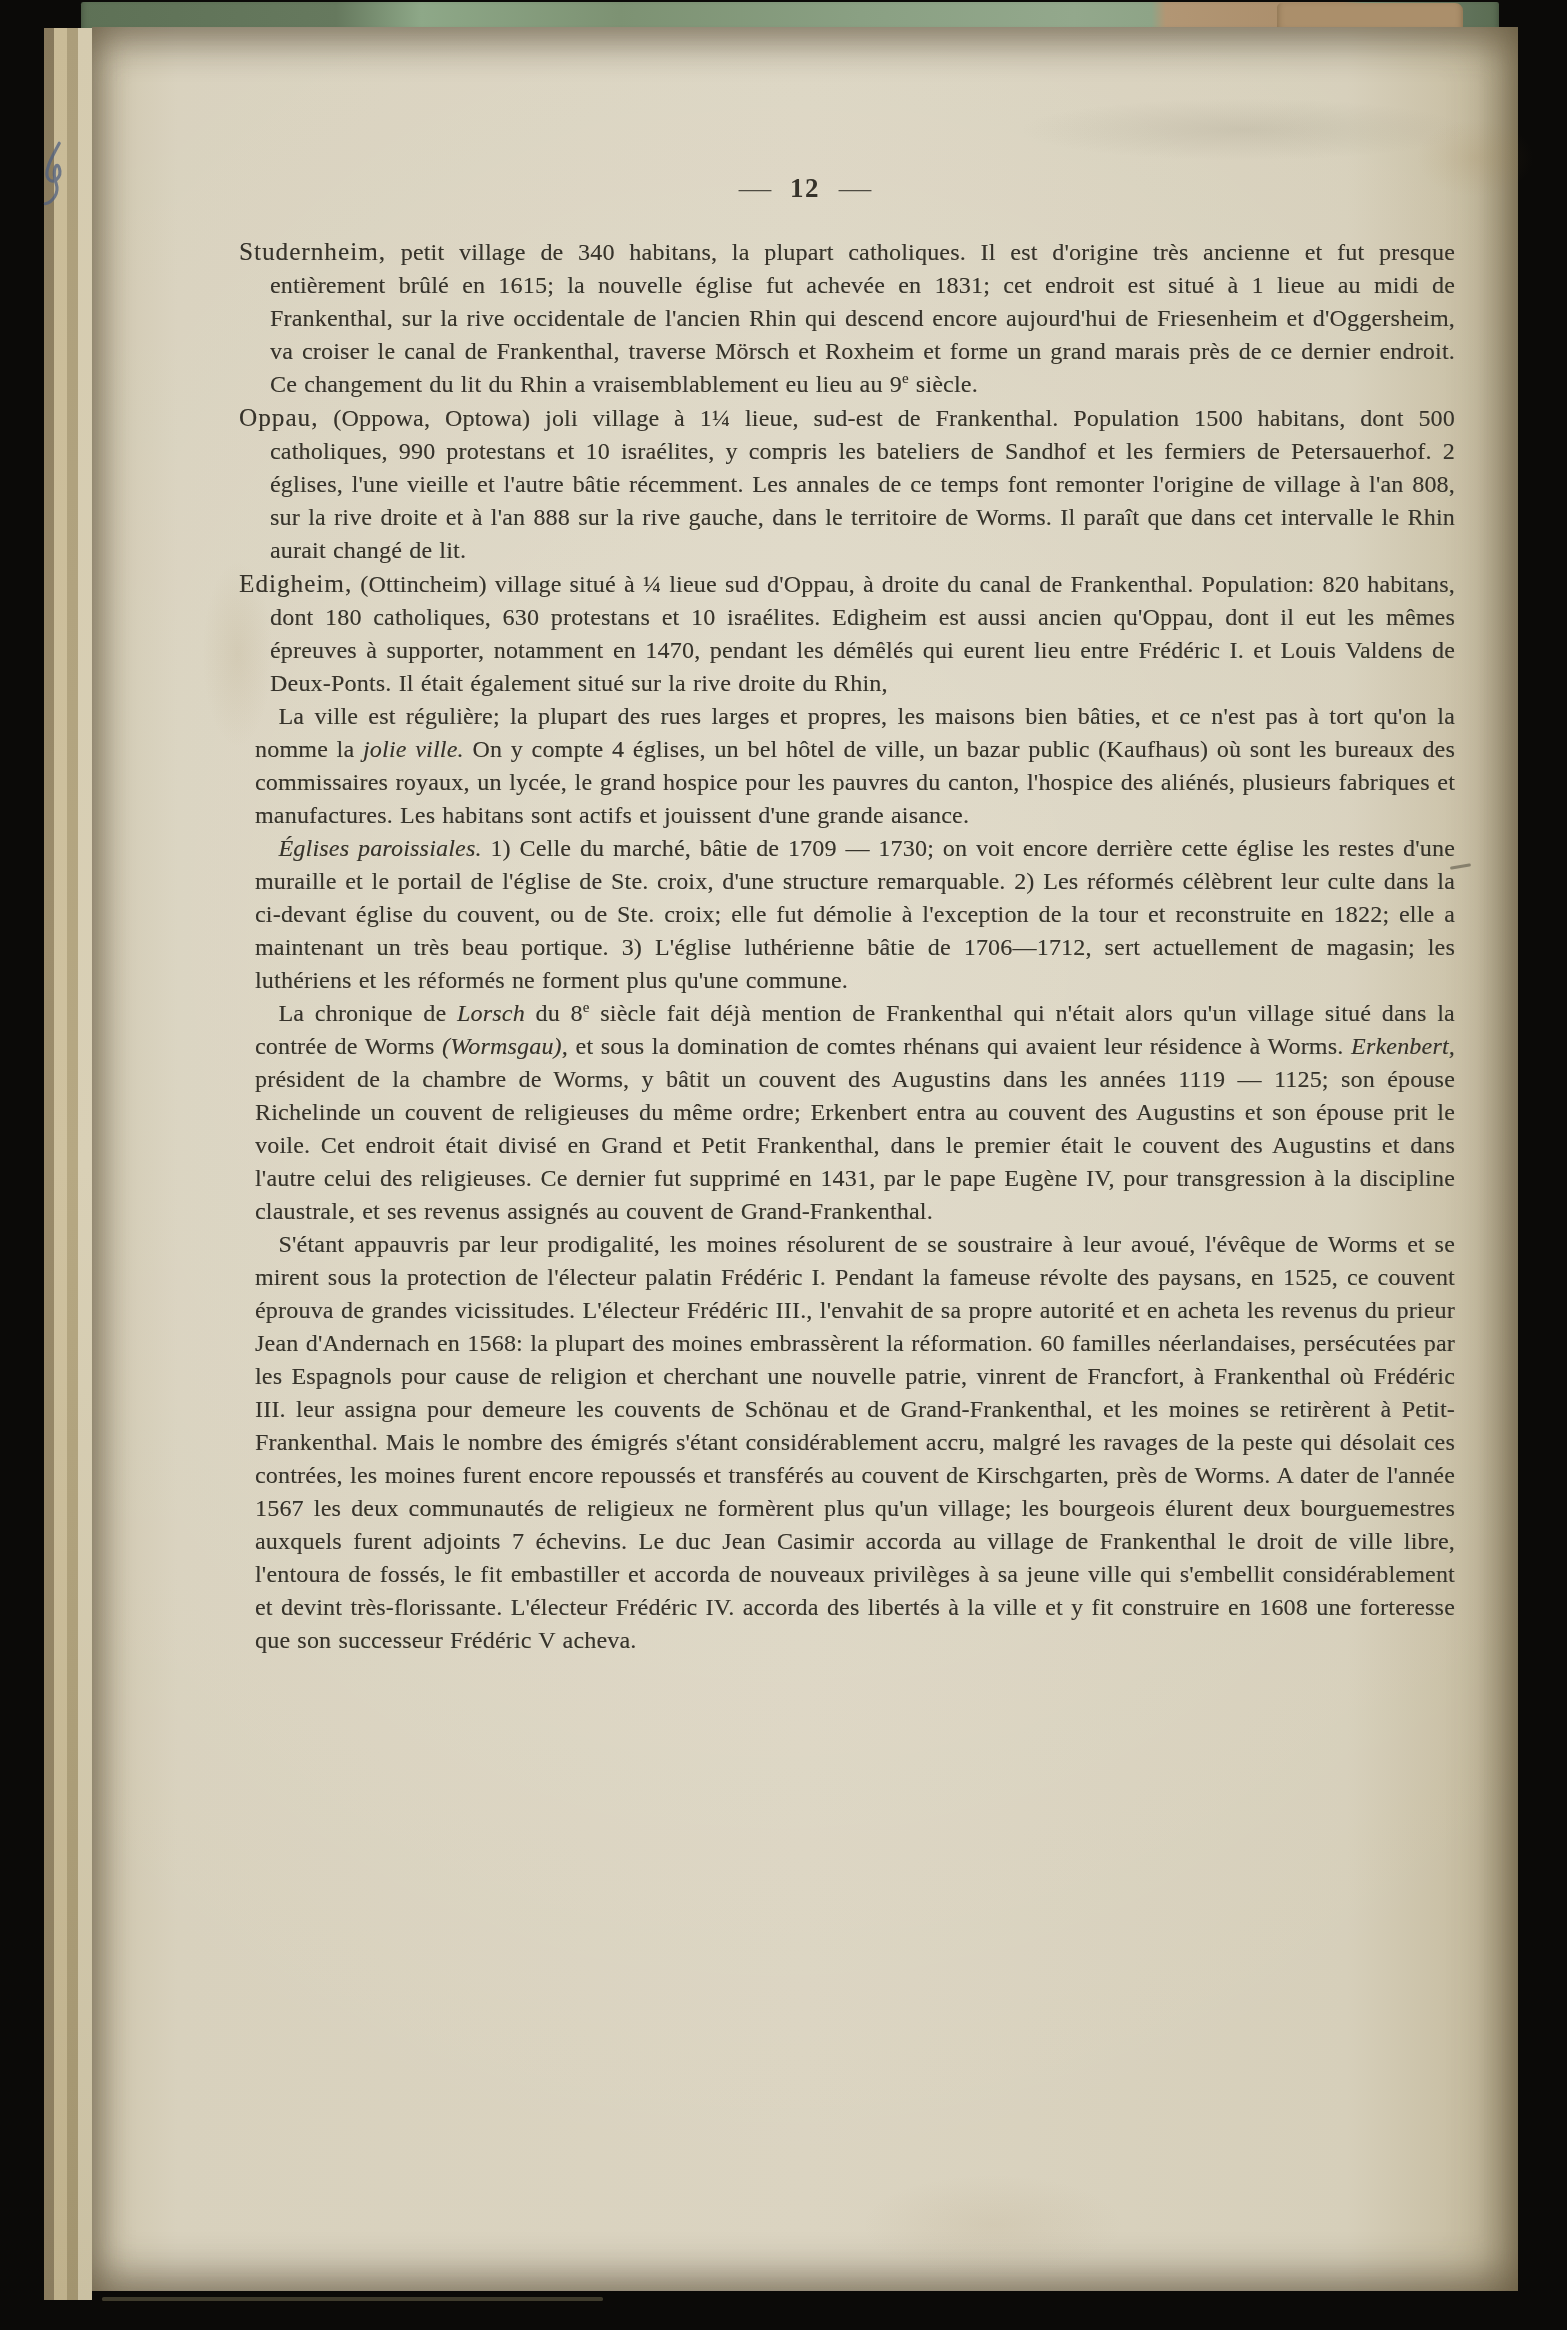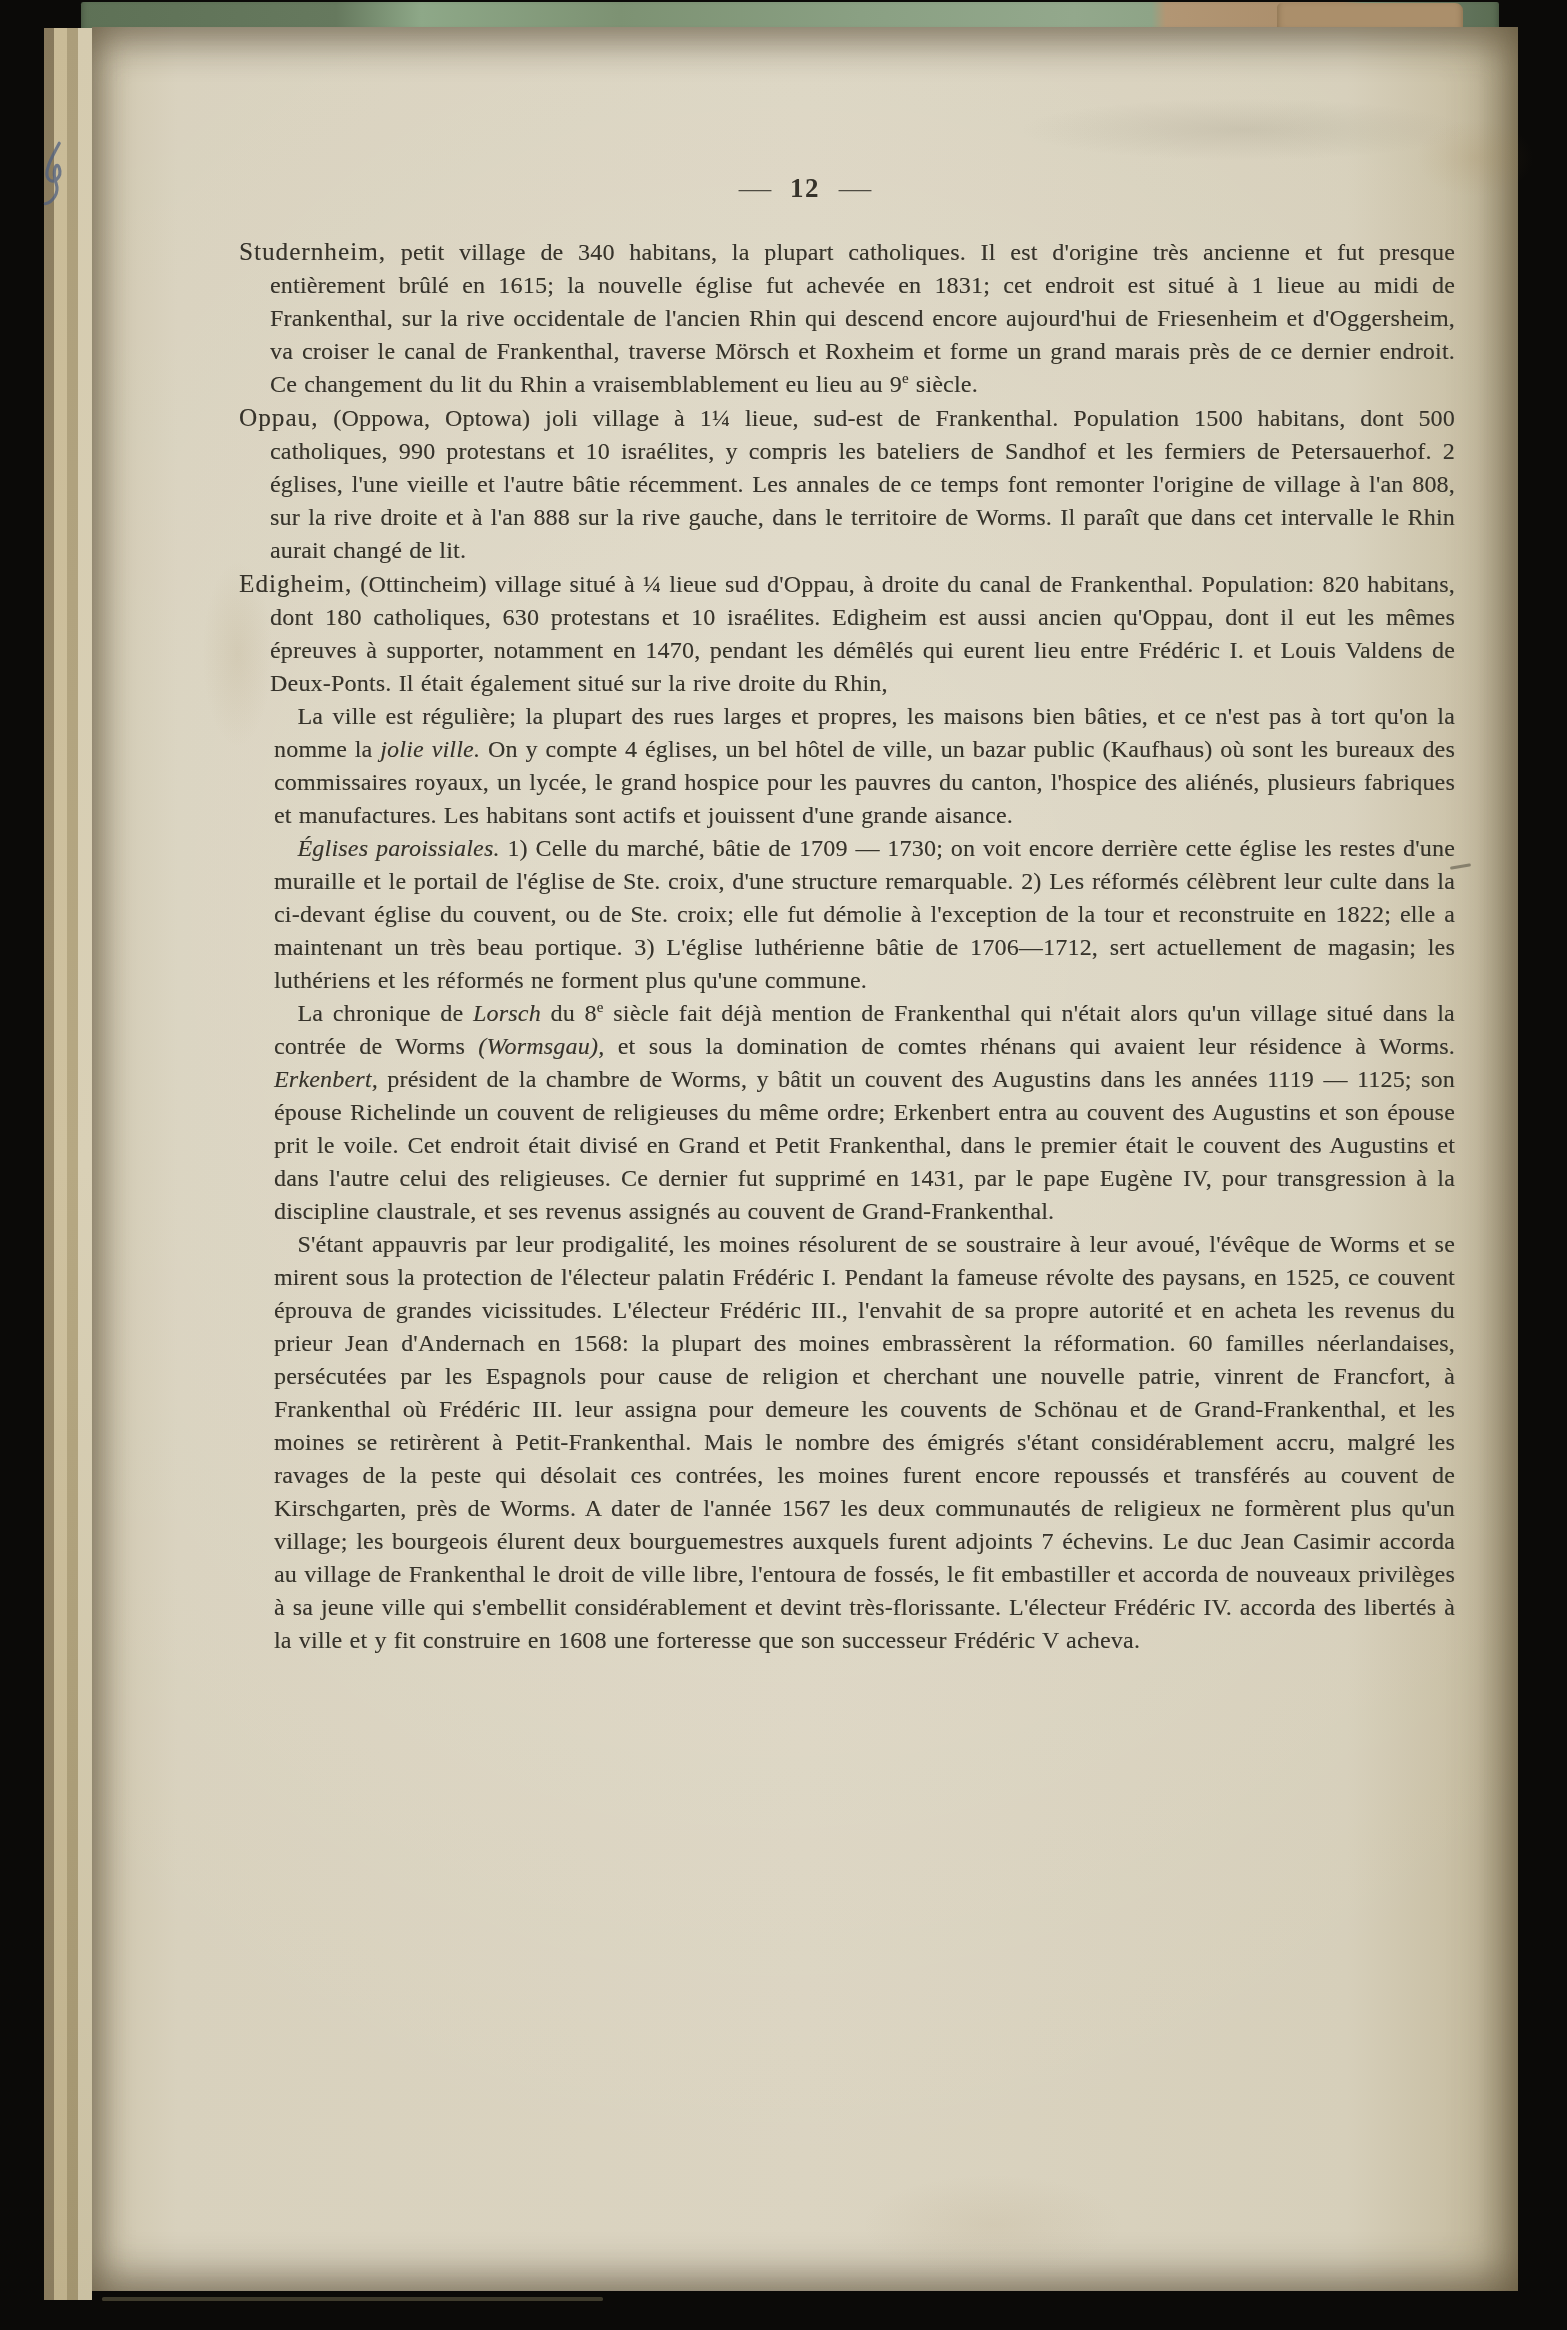--- a/index.html
+++ b/index.html
@@ -52,21 +52,21 @@
   .text-block {
     position: absolute; left: 147px; top: 208px; width: 1216px;
     color: var(--ink-color, #36332b);
     font-size: 24px; line-height: 33px;
     text-align: justify; letter-spacing: 0.2px; word-spacing: 0.9px;
     text-shadow: 0.2px 0.2px 0 rgba(45,40,30,0.35);
     hyphens: auto; -webkit-hyphens: auto;
   }
   .para { margin: 0; }
   .para.entry        { padding-left: 31px; text-indent: -31px; }
-  .para.body         { margin-left: 35px; text-indent: 23.5px; }
+  .para.body         { margin-left: 16px; text-indent: 23.5px; }
   .para.continuation { margin-left: 31px; text-indent: 0; }
   .headword { font-weight: normal; letter-spacing: 1px; font-size: 1.05em; }
   .italic { font-style: italic; }
   .sup { vertical-align: super; font-size: 0.62em; line-height: 0; }
   
   .pencil-mark { position: absolute; left: 36px; top: 138px; width: 45px; height: 71px; }
   .margin-dash {
     position: absolute; left: 1450px; top: 865px; width: 21px; height: 3.1px;
     background: rgba(80,76,62,0.55); border-radius: 1.6px; transform: rotate(-10deg);
   }

